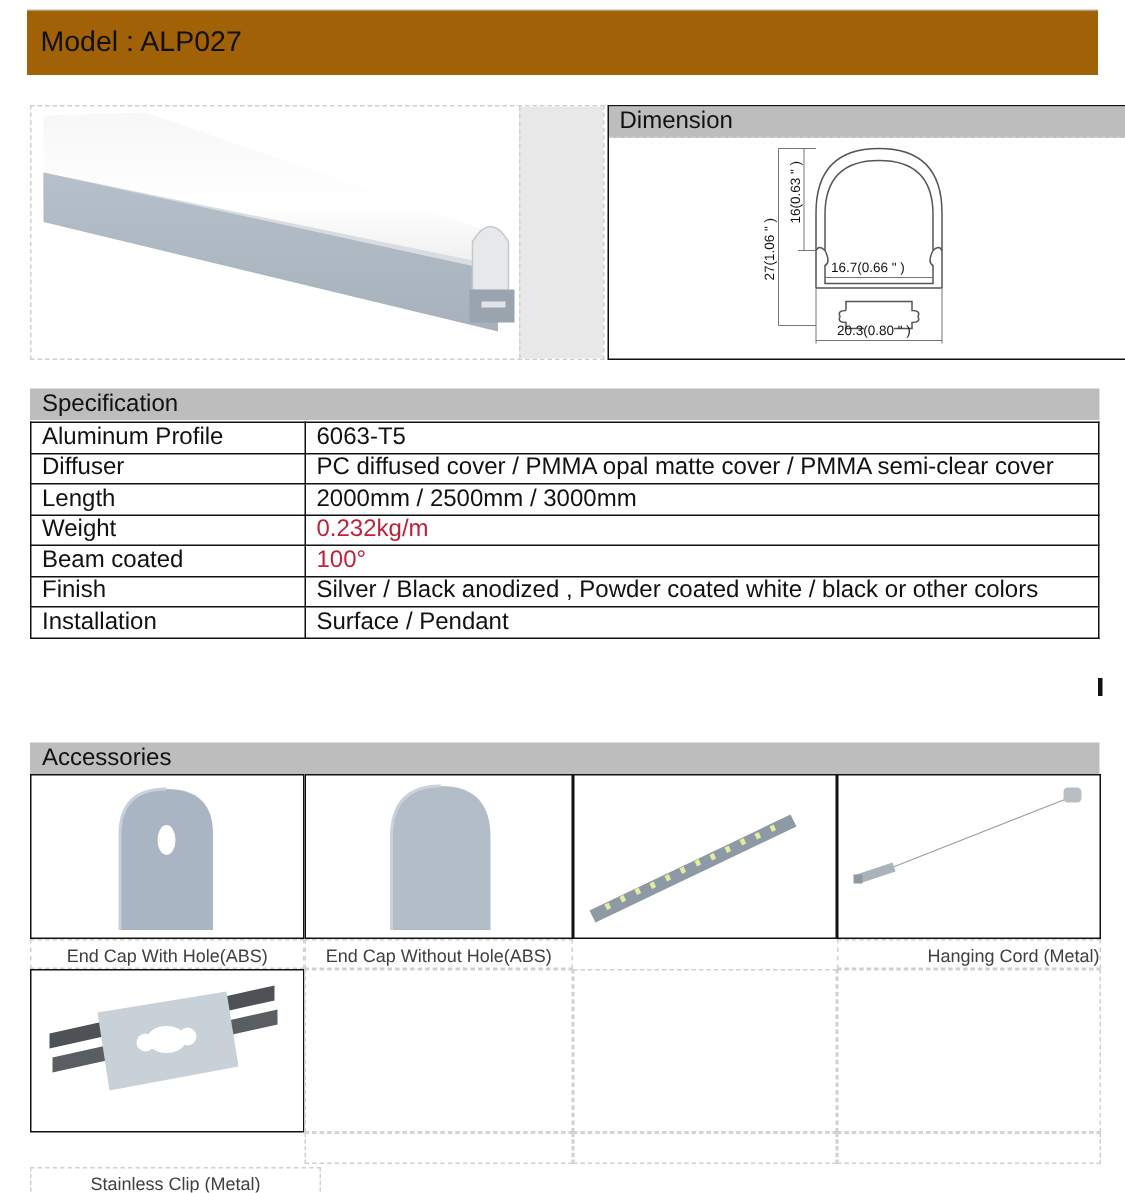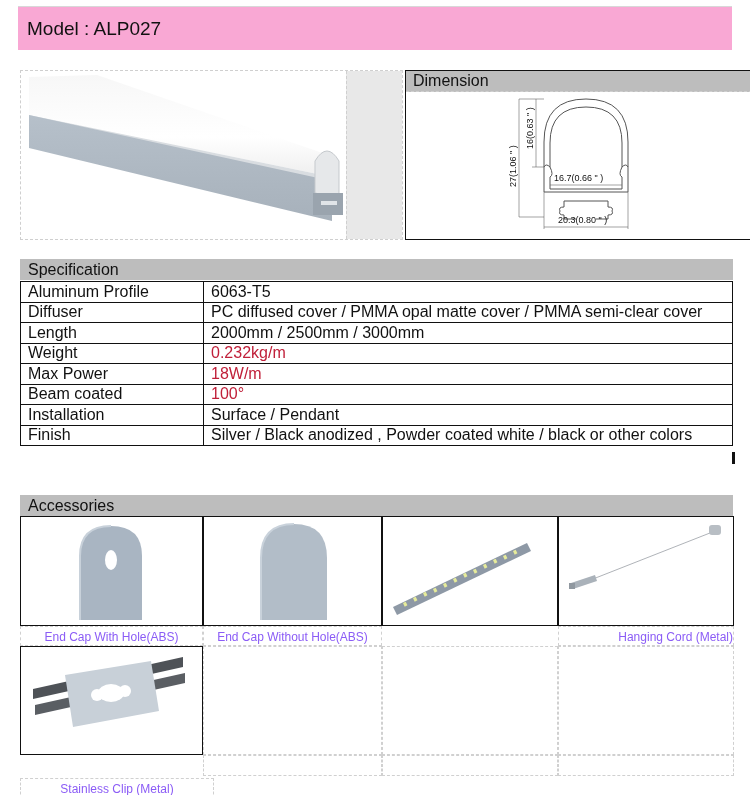--- a/index.html
+++ b/index.html
@@ -1,20 +1,20 @@
 <!DOCTYPE html>
 <html><head>
 <meta charset="utf-8">
 <style>
   html, body { margin: 0; padding: 0; background: #ffffff; }
   body { width: 750px; height: 795px; position: relative; overflow: hidden;
          font-family: "Liberation Sans", sans-serif; color: #111; }
 
   .model-bar { position: absolute; left: 18px; top: 6px; width: 714px; height: 43px;
-               background: #f9a8d4; border-top: 1px solid #d8d8d8; text-decoration: underline; }
+               background: #a16207; border-top: 1px solid #d8d8d8; text-decoration: underline; }
   .model-bar span { position: absolute; left: 9px; top: 11px; font-size: 19px; color: #111; }
 
   .hero { position: absolute; left: 20px; top: 70px; width: 383px; height: 170px;
           border: 1px dashed #cfcfcf; background: #fff; box-sizing: border-box; }
   .hero .gray-strip { position: absolute; right: 0; top: 0; width: 55px; height: 100%;
           background: #e8e8e8; border-left: 1px dashed #cfcfcf; }
   .hero svg { position: absolute; left: 6px; top: 2px; }
 
   .dim-box { position: absolute; left: 405px; top: 70px; width: 348px; height: 170px;
              border: 1px solid #111; box-sizing: border-box; background: #fff; }
@@ -29,21 +29,21 @@
                border-collapse: collapse; font-size: 16px; }
   table.spec td { border: 1px solid #111; height: 20.5px; padding: 0 0 0 7px; box-sizing: border-box; }
   table.spec td.k { width: 183px; }
   table.spec td.red { color: #c0203a; }
   .spec-mark { position: absolute; left: 732px; top: 452px; width: 3px; height: 12px; background: #111; }
 
   .acc-grid { position: absolute; left: 20px; top: 516px; width: 714px; }
   .acc-cell { position: absolute; box-sizing: border-box; }
   .acc-img { border: 1px solid #111; background: #fff; }
   .acc-img.empty { border: 1px dashed #d0d0d0; }
-  .acc-label { border: 1px dashed #d0d0d0; text-align: center; font-size: 12px; line-height: 20px; color: #8b5cf6; }
+  .acc-label { border: 1px dashed #d0d0d0; text-align: center; font-size: 12px; line-height: 20px; color: #404040; }
   .acc-img svg { position: absolute; }
 </style>
 </head>
 <body>
 
 <div class="model-bar">
   <span>Model : ALP027</span>
 </div>
 
 <div class="hero">
@@ -112,34 +112,30 @@
       </tr>
     <tr>
         <td class="k">Length</td>
         <td>2000mm / 2500mm / 3000mm</td>
       </tr>
     <tr>
         <td class="k">Weight</td>
         <td class="red">0.232kg/m</td>
       </tr>
     <tr>
-        <td class="k">Max Power</td>
-        <td class="red">18W/m</td>
-      </tr>
-    <tr>
         <td class="k">Beam coated</td>
         <td class="red">100°</td>
       </tr>
     <tr>
+        <td class="k">Finish</td>
+        <td>Silver / Black anodized , Powder coated white / black or other colors</td>
+      </tr>
+    <tr>
         <td class="k">Installation</td>
         <td>Surface / Pendant</td>
-      </tr>
-    <tr>
-        <td class="k">Finish</td>
-        <td>Silver / Black anodized , Powder coated white / black or other colors</td>
       </tr>
   </tbody>
 </table>
 <div class="spec-mark"></div>
 
 <div class="sec-head" style="top:495px;">
   <span>Accessories</span>
 </div>
 
 <div class="acc-grid">

